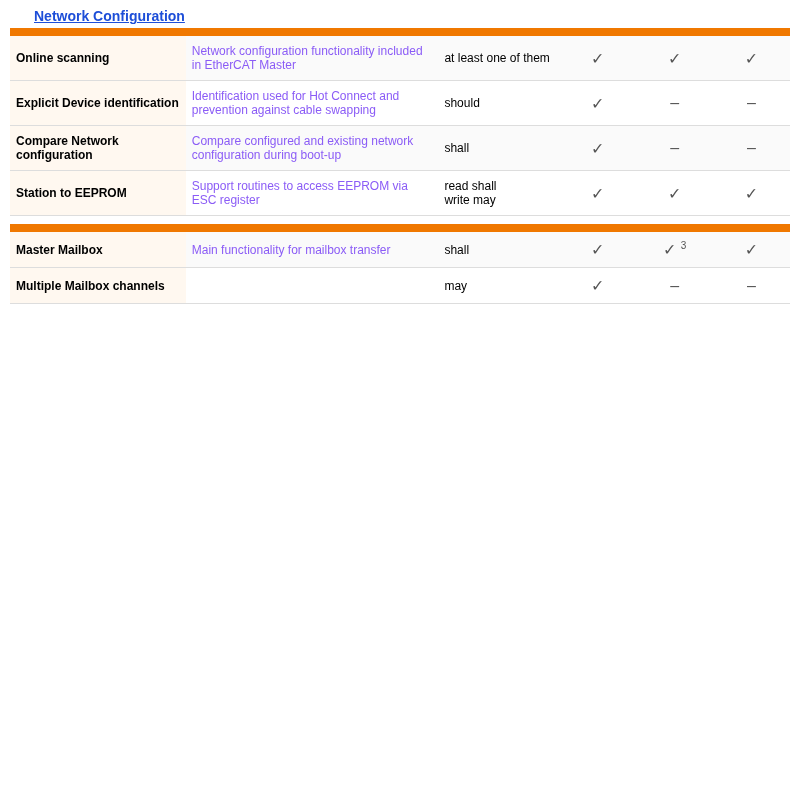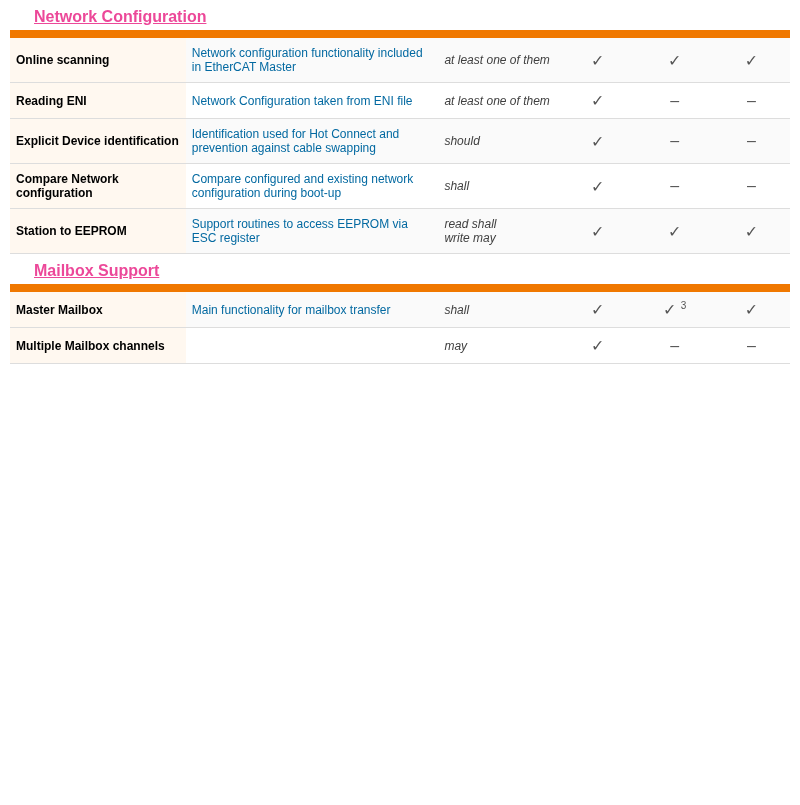--- a/index.html
+++ b/index.html
@@ -7,24 +7,24 @@
       font-family: Arial, sans-serif;
       font-size: 12px;
       background: #fff;
       width: 800px;
     }
     .page-wrapper {
       width: 780px;
       margin: 8px auto;
     }
     .section-title {
-      font-size: 16px;
+      font-size: 14px;
       font-weight: bold;
       text-decoration: underline;
-      color: #ec4899;
+      color: #1d4ed8;
       margin-bottom: 4px;
       padding-left: 24px;
     }
     .table-container {
       width: 100%;
       border-collapse: collapse;
     }
     .header-row {
       background-color: #f07800;
       height: 8px;
@@ -46,26 +46,25 @@
       background-color: #fafafa;
     }
     .col-feature {
       width: 160px;
       font-weight: bold;
       color: #000;
       background-color: #fff8f0 !important;
     }
     .col-description {
       width: 230px;
-      color: #0369a1;
+      color: #8b5cf6;
     }
     .col-requirement {
       width: 110px;
-      color: #404040;
-      font-style: italic;
+      color: #000000;
     }
     .col-check {
       width: 70px;
       text-align: center;
       color: #555;
     }
     .check-mark {
       font-size: 16px;
       color: #555;
     }
@@ -90,28 +89,20 @@
         </tr>
         <tr class="data-row">
           <td class="col-feature">Online scanning</td>
           <td class="col-description">Network configuration functionality included in EtherCAT Master</td>
           <td class="col-requirement">at least one of them</td>
           <td class="col-check"><span class="check-mark">✓</span></td>
           <td class="col-check"><span class="check-mark">✓</span></td>
           <td class="col-check"><span class="check-mark">✓</span></td>
         </tr>
         <tr class="data-row">
-          <td class="col-feature">Reading ENI</td>
-          <td class="col-description">Network Configuration taken from ENI file</td>
-          <td class="col-requirement">at least one of them</td>
-          <td class="col-check"><span class="check-mark">✓</span></td>
-          <td class="col-check"><span class="dash">–</span></td>
-          <td class="col-check"><span class="dash">–</span></td>
-        </tr>
-        <tr class="data-row">
           <td class="col-feature">Explicit Device identification</td>
           <td class="col-description">Identification used for Hot Connect and prevention against cable swapping</td>
           <td class="col-requirement">should</td>
           <td class="col-check"><span class="check-mark">✓</span></td>
           <td class="col-check"><span class="dash">–</span></td>
           <td class="col-check"><span class="dash">–</span></td>
         </tr>
         <tr class="data-row">
           <td class="col-feature">Compare Network configuration</td>
           <td class="col-description">Compare configured and existing network configuration during boot-up</td>
@@ -124,21 +115,20 @@
           <td class="col-feature">Station to EEPROM</td>
           <td class="col-description">Support routines to access EEPROM via ESC register</td>
           <td class="col-requirement">read shall<br>write may</td>
           <td class="col-check"><span class="check-mark">✓</span></td>
           <td class="col-check"><span class="check-mark">✓</span></td>
           <td class="col-check"><span class="check-mark">✓</span></td>
         </tr>
       </tbody>
     </table>
     <div style="height:8px;"></div>
-    <div class="section-title">Mailbox Support</div>
     <table class="table-container">
       <tbody>
         <tr class="header-row">
           <td colspan="6"></td>
         </tr>
         <tr class="data-row">
           <td class="col-feature">Master Mailbox</td>
           <td class="col-description">Main functionality for mailbox transfer</td>
           <td class="col-requirement">shall</td>
           <td class="col-check"><span class="check-mark">✓</span></td>

